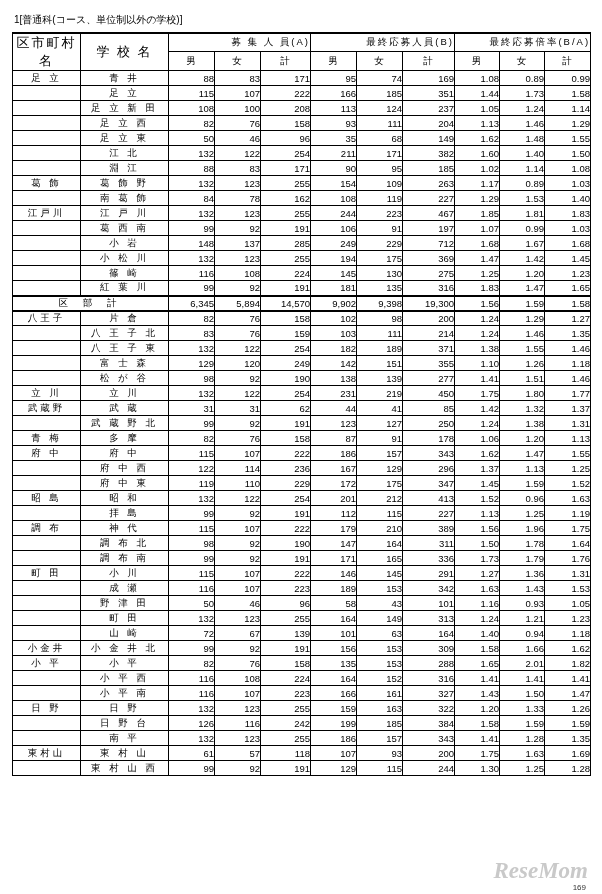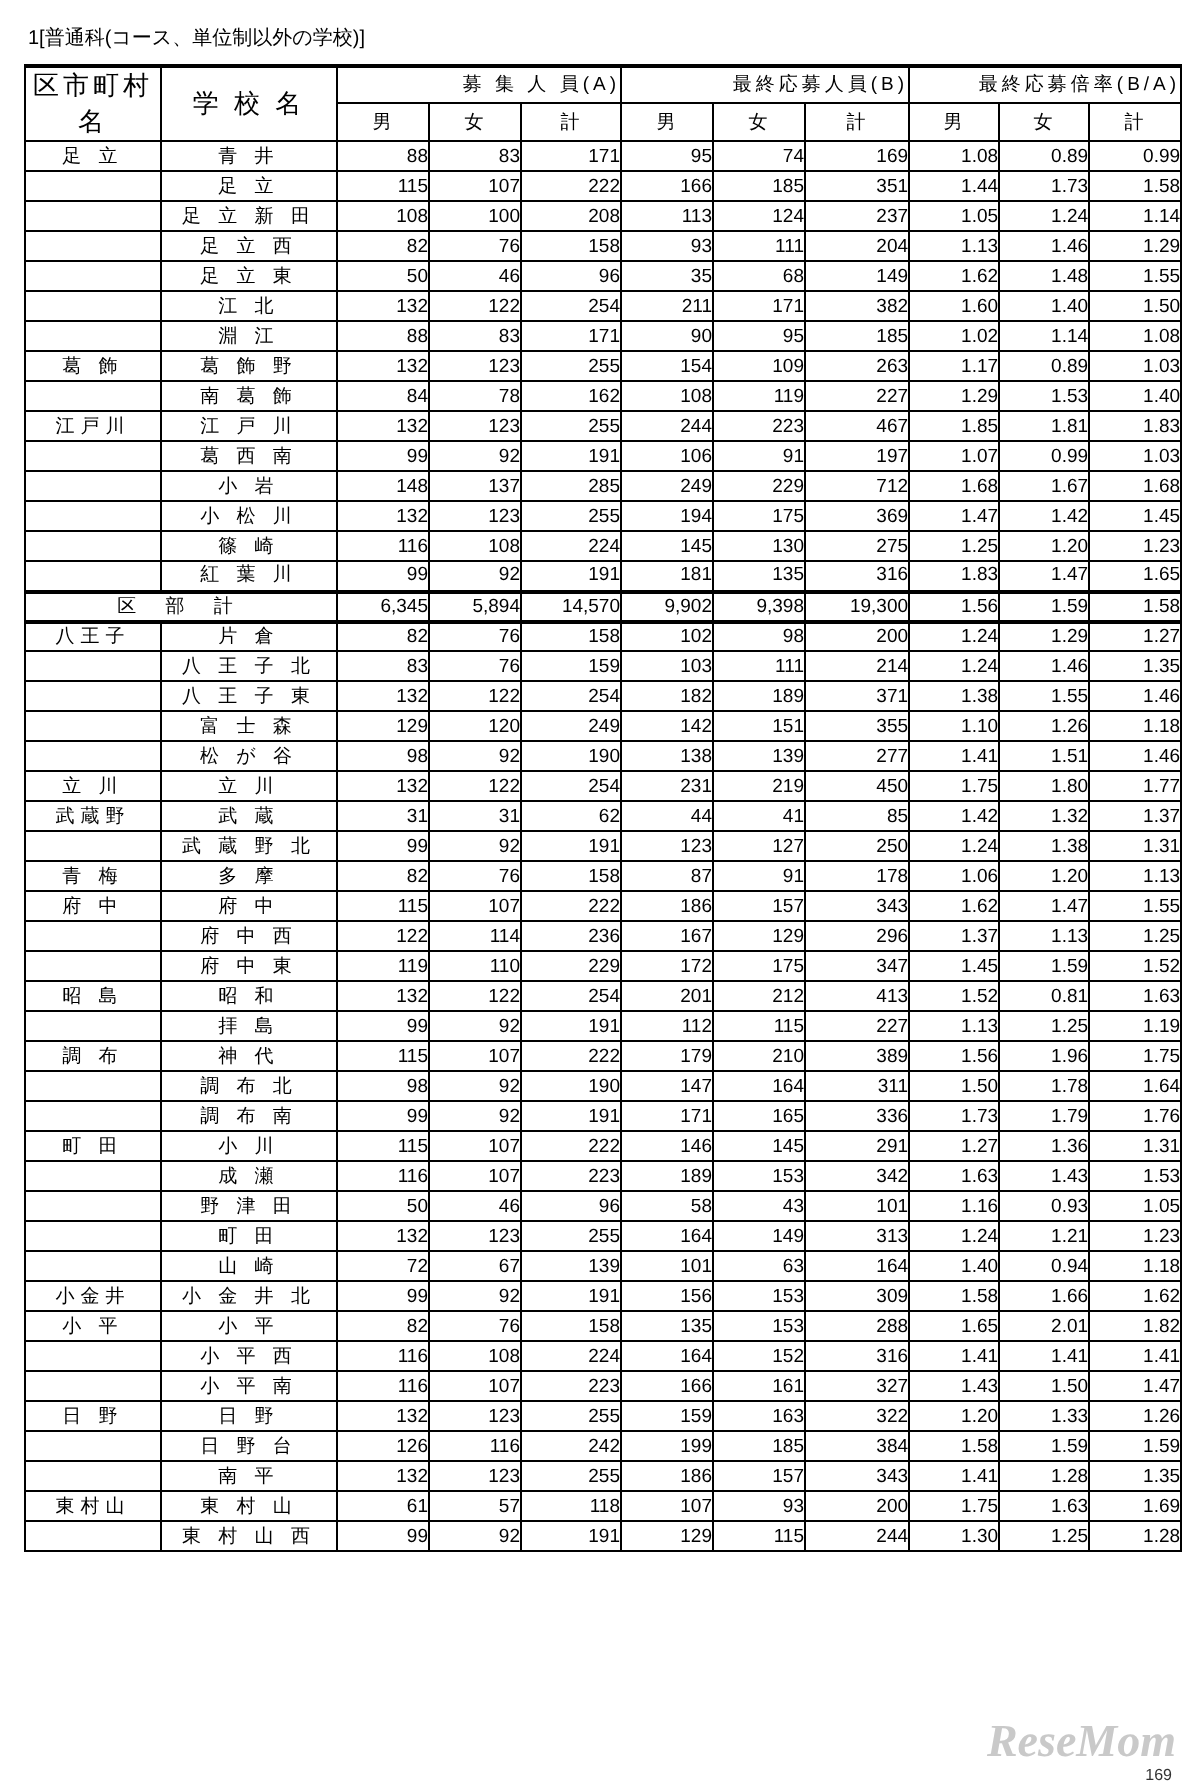--- a/index.html
+++ b/index.html
@@ -524,21 +524,21 @@
         <tr>
           <td class="city grp-start">昭 島</td>
           <td class="school">昭 和</td>
           <td class="num">132</td>
           <td class="num">122</td>
           <td class="num">254</td>
           <td class="num">201</td>
           <td class="num">212</td>
           <td class="num">413</td>
           <td class="num">1.52</td>
-          <td class="num">0.81</td>
+          <td class="num">0.96</td>
           <td class="num">1.63</td>
         </tr>
         <tr>
           <td class="city"></td>
           <td class="school">拝 島</td>
           <td class="num">99</td>
           <td class="num">92</td>
           <td class="num">191</td>
           <td class="num">112</td>
           <td class="num">115</td>

